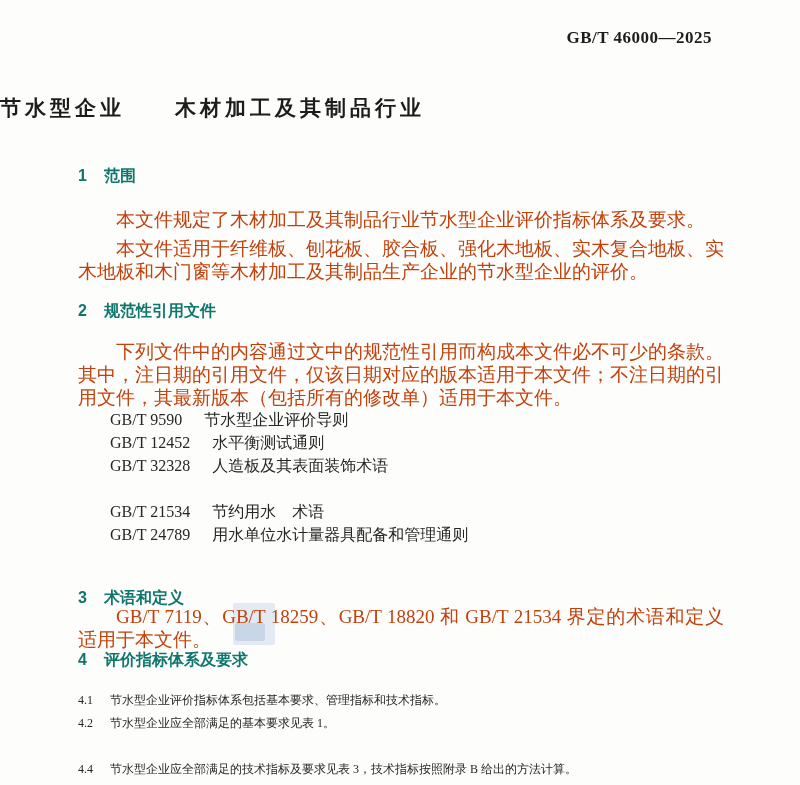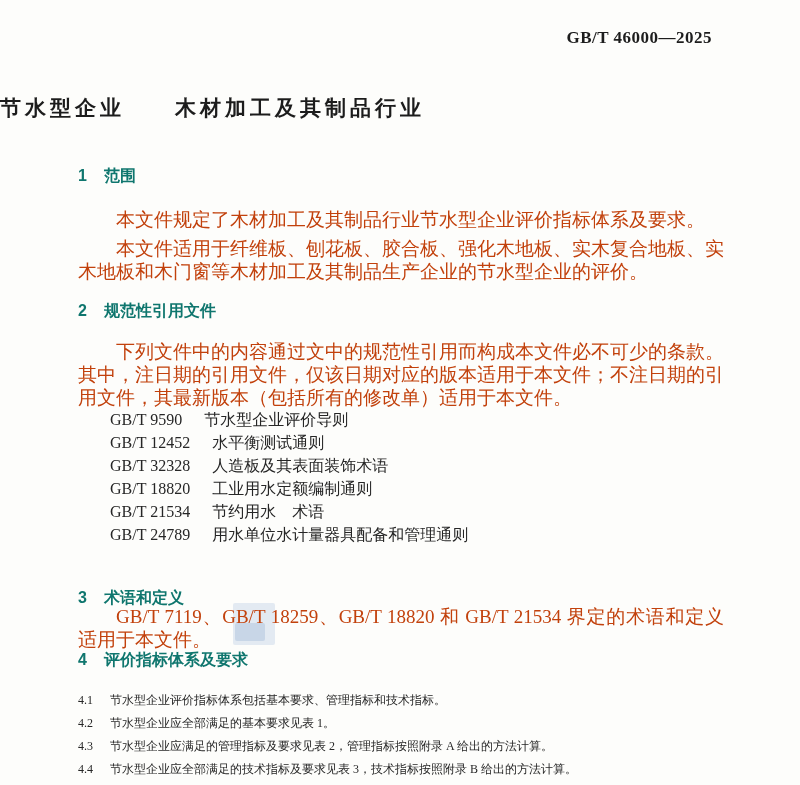--- a/index.html
+++ b/index.html
@@ -116,23 +116,20 @@
 
   <div class="abs ref-row" style="top:410px">
     <span class="ref-code">GB/T 9590</span><span class="ref-title">节水型企业评价导则</span>
   </div>
   <div class="abs ref-row" style="top:433px">
     <span class="ref-code">GB/T 12452</span><span class="ref-title">水平衡测试通则</span>
   </div>
   <div class="abs ref-row" style="top:456px">
     <span class="ref-code">GB/T 32328</span><span class="ref-title">人造板及其表面装饰术语</span>
   </div>
-  <div class="abs ref-row" style="top:479px">
-    <span class="ref-code">GB/T 18820</span><span class="ref-title">工业用水定额编制通则</span>
-  </div>
   <div class="abs ref-row" style="top:502px">
     <span class="ref-code">GB/T 21534</span><span class="ref-title">节约用水　术语</span>
   </div>
   <div class="abs ref-row" style="top:525px">
     <span class="ref-code">GB/T 24789</span><span class="ref-title">用水单位水计量器具配备和管理通则</span>
   </div>
 
   <div class="abs sec-h" style="top:588px">
     <span class="sec-num">3</span><span class="sec-title">术语和定义</span>
   </div>
@@ -145,20 +142,17 @@
   <div class="abs sec-h" style="top:650px">
     <span class="sec-num">4</span><span class="sec-title">评价指标体系及要求</span>
   </div>
 
   <div class="abs clause" style="top:692px">
     <span class="cl-num">4.1</span><span class="cl-text">节水型企业评价指标体系包括基本要求、管理指标和技术指标。</span>
   </div>
   <div class="abs clause" style="top:715px">
     <span class="cl-num">4.2</span><span class="cl-text">节水型企业应全部满足的基本要求见表 1。</span>
   </div>
-  <div class="abs clause" style="top:738px">
-    <span class="cl-num">4.3</span><span class="cl-text">节水型企业应满足的管理指标及要求见表 2，管理指标按照附录 A 给出的方法计算。</span>
-  </div>
   <div class="abs clause" style="top:761px">
     <span class="cl-num">4.4</span><span class="cl-text">节水型企业应全部满足的技术指标及要求见表 3，技术指标按照附录 B 给出的方法计算。</span>
   </div>
 
 </div>
 
 </body></html>

